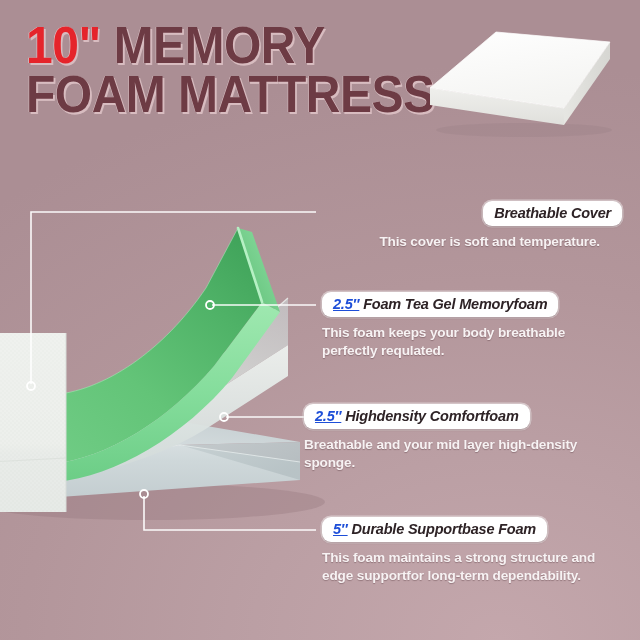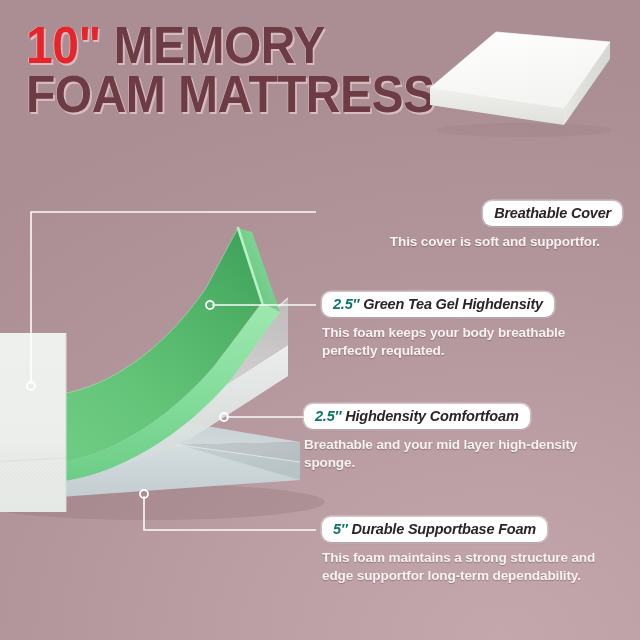--- a/index.html
+++ b/index.html
@@ -90,21 +90,22 @@
     padding: 4px 11px 5px 11px;
     font-size: 14.5px;
     font-weight: bold;
     font-style: italic;
     color: #2e2326;
     letter-spacing: -0.2px;
     white-space: nowrap;
     box-shadow: 0 1px 2px rgba(60,30,35,0.30), 0 0 0 1.5px rgba(255,255,255,0.45);
   }
   .pill .num {
-    color: #0f766e;
+    color: #1d4ed8;
+    text-decoration: underline;
   }
   .desc {
     margin-top: 7px;
     font-size: 13.6px;
     font-weight: 600;
     color: #f7f2f3;
     line-height: 1.30;
     letter-spacing: -0.15px;
     text-shadow: 0 1px 1px rgba(70,40,45,0.35);
     max-width: 278px;
@@ -237,25 +238,25 @@
     <g fill="none" stroke="#ffffff" stroke-width="1.8">
       <circle cx="31" cy="386" r="4"></circle>
       <circle cx="210" cy="305" r="4"></circle>
       <circle cx="224" cy="417" r="4"></circle>
       <circle cx="144" cy="494" r="4"></circle>
     </g>
   </svg>
 
   <div class="callout c1">
     <span class="pill"><span class="num"></span><span>Breathable Cover</span></span>
-    <div class="desc">This cover is soft and supportfor.</div>
+    <div class="desc">This cover is soft and temperature.</div>
   </div>
 
   <div class="callout c2">
-    <span class="pill"><span class="num">2.5″</span>&nbsp;<span>Green Tea Gel Highdensity</span></span>
+    <span class="pill"><span class="num">2.5″</span>&nbsp;<span>Foam Tea Gel Memoryfoam</span></span>
     <div class="desc">This foam keeps your body breathable perfectly requlated.</div>
   </div>
 
   <div class="callout c3">
     <span class="pill"><span class="num">2.5″</span>&nbsp;<span>Highdensity Comfortfoam</span></span>
     <div class="desc">Breathable and your mid layer high-density sponge.</div>
   </div>
 
   <div class="callout c4">
     <span class="pill"><span class="num">5″</span>&nbsp;<span>Durable Supportbase Foam</span></span>

